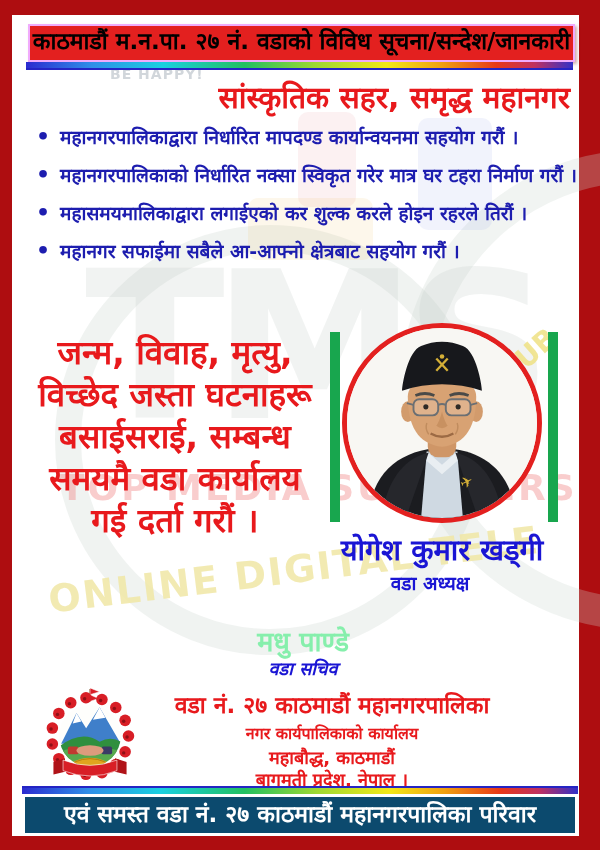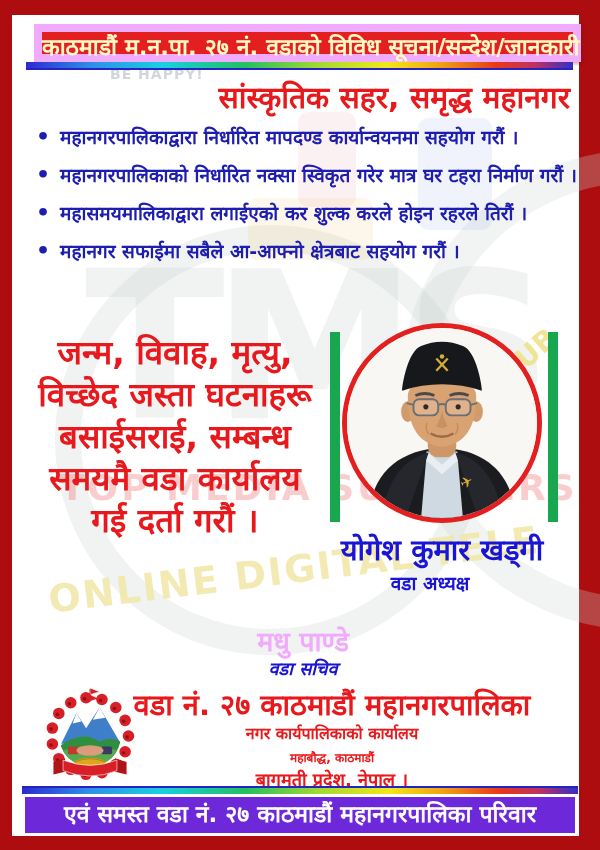--- a/index.html
+++ b/index.html
@@ -17,22 +17,22 @@
   .wm-club { left:514px; top:332px; font-size:28px; font-weight:bold; color:rgba(238,224,130,0.85); transform:rotate(-42deg); }
   .wm-behappy { left:110px; top:66px; font-size:14px; font-weight:bold; color:rgba(140,152,165,0.40); letter-spacing:1px; }
   .wm-blob { border-radius:10px; }
   .blob1 { left:298px; top:112px; width:58px; height:95px; background:rgba(228,120,130,0.10); }
   .blob2 { left:418px; top:118px; width:74px; height:112px; background:rgba(120,140,228,0.10); }
   .blob3 { left:248px; top:198px; width:125px; height:62px; background:rgba(238,178,62,0.10); }
 
   
   .content { position:absolute; z-index:2; }
 
-  .banner-top { left:34px; top:24px; width:547px; height:38px; background:#e3201f; border:8px solid #f0abfc;
-                color:#fef9c3; font-weight:bold; font-size:23px; text-align:center; line-height:31px; white-space:nowrap;
+  .banner-top { left:28px; top:24px; width:547px; height:38px; background:#e3201f; border:2px solid #f0abfc;
+                color:#000000; font-weight:bold; font-size:23px; text-align:center; line-height:31px; white-space:nowrap;
                 box-shadow:2px 2px 3px rgba(120,20,20,0.35); }
   .rainbow { height:8px; background:linear-gradient(90deg,#2b2bd0 0%,#2f8fe8 12%,#19d0e0 25%,#22c060 40%,#9ed832 53%,#f2e818 66%,#f0a010 76%,#e83818 86%,#c03060 93%,#3030c8 100%); }
   .stripe-top { left:26px; top:62px; width:547px; border-bottom:2px solid #2424c4; }
   .slogan { left:30px; top:76px; width:540px; text-align:right; color:#e8191c; font-weight:bold; font-size:30px; white-space:nowrap; }
 
   .bullets { left:36px; top:124px; width:540px; }
   .bullet { display:flex; align-items:flex-start; margin-bottom:12px; color:#1d1daf; font-weight:bold; font-size:19px; line-height:26px; white-space:nowrap; }
   .bullet .dot { font-size:22px; margin-right:10px; line-height:26px; }
 
   .info-block { left:28px; top:332px; width:294px; text-align:center; color:#e8191c; font-weight:bold; font-size:33px; line-height:42px; }
@@ -41,34 +41,34 @@
   .green-bar { top:332px; width:10px; height:190px; background:#18a64e; }
   .gb-left { left:330px; }
   .gb-right { left:548px; }
 
   .photo { left:342px; top:323px; width:200px; height:200px; border-radius:50%; border:5px solid #e3201f; background:#f8f7f3; overflow:hidden; }
   .photo svg { display:block; width:100%; height:100%; }
 
   .center-abs { transform:translateX(-50%); white-space:nowrap; }
   .chair-name { left:442px; top:529px; font-size:29px; font-weight:bold; color:#1a15d4; }
   .chair-title { left:430px; top:570px; font-size:19px; font-weight:bold; color:#1a15d4; }
-  .sec-name { left:303px; top:622px; font-size:27px; font-weight:bold; color:#f0abfc; }
+  .sec-name { left:303px; top:622px; font-size:27px; font-weight:bold; color:#86efac; }
   .sec-title { left:303px; top:656px; font-size:18px; font-weight:bold; color:#1a15d4;font-style:italic; }
 
   .logo { left:40px; top:686px; width:100px; height:102px; }
   .logo svg { display:block; width:100%; height:100%; }
 
   .office { left:132px; top:690px; width:400px; text-align:center; color:#e8191c; font-weight:bold; }
-  .office .l1 { font-size:29px; line-height:31px; white-space:nowrap; }
+  .office .l1 { font-size:23px; line-height:31px; white-space:nowrap; }
   .office .l2 { font-size:16px; line-height:26px; }
-  .office .l3 { font-size:12px; line-height:22px; }
+  .office .l3 { font-size:18px; line-height:22px; }
   .office .l4 { font-size:18px; line-height:22px; }
 
   .stripe-bottom { left:22px; top:786px; width:556px; border-top:2px solid #2424c4; }
-  .banner-bottom { left:22px; top:794px; width:556px; height:42px; background:#6d28d9; border:3px solid #fff;
+  .banner-bottom { left:22px; top:794px; width:556px; height:42px; background:#0c4a6e; border:3px solid #fff;
                    color:#fff; font-weight:bold; font-size:23px; text-align:center; line-height:34px; white-space:nowrap; }
 </style>
 </head>
 <body>
 
 <div class="page">
   <div class="panel"></div>
 
   <div class="wm wm-circle1"></div>
   <div class="wm wm-circle2"></div>

